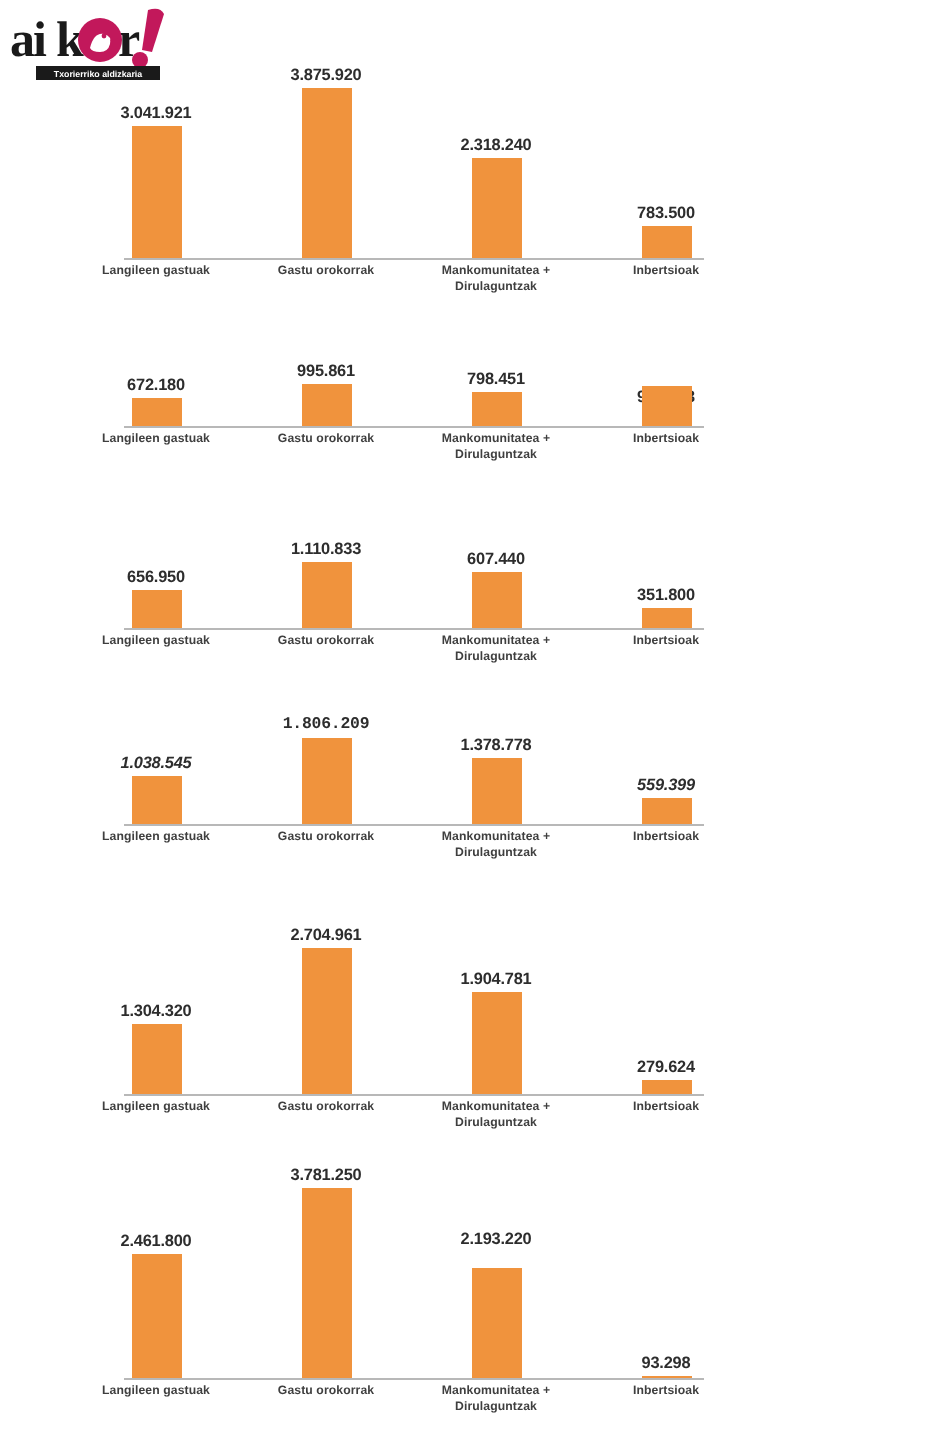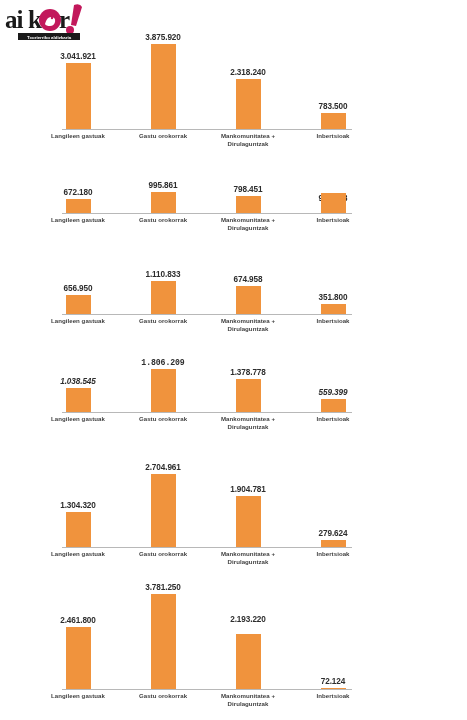--- a/index.html
+++ b/index.html
@@ -190,21 +190,21 @@
             <div class="bar" style="height: 20px; background: rgb(240, 147, 61);"></div>
           </div>
         </div>
         <div class="bar-slot" style="left: 65px; height: 50px;">
           <div class="vlabel" style="bottom: 36px;">1.110.833</div>
           <div style="position: absolute; bottom: 0px; left: 0px; right: 0px;">
             <div class="bar" style="height: 34px; background: rgb(240, 147, 61);"></div>
           </div>
         </div>
         <div class="bar-slot" style="left: 150px; height: 50px;">
-          <div class="vlabel" style="bottom: 31px;">674.958</div>
+          <div class="vlabel" style="bottom: 31px;">607.440</div>
           <div style="position: absolute; bottom: 0px; left: 0px; right: 0px;">
             <div class="bar" style="height: 29px; background: rgb(240, 147, 61);"></div>
           </div>
         </div>
         <div class="bar-slot" style="left: 235px; height: 50px;">
           <div class="vlabel" style="bottom: 13px;">351.800</div>
           <div style="position: absolute; bottom: 0px; left: 0px; right: 0px;">
             <div class="bar" style="height: 11px; background: rgb(240, 147, 61);"></div>
           </div>
         </div>
@@ -301,21 +301,21 @@
             <div class="bar" style="height: 96px; background: rgb(240, 147, 61);"></div>
           </div>
         </div>
         <div class="bar-slot" style="left: 150px; height: 120px;">
           <div class="vlabel" style="bottom: 66px;">2.193.220</div>
           <div style="position: absolute; bottom: 0px; left: 0px; right: 0px;">
             <div class="bar" style="height: 56px; background: rgb(240, 147, 61);"></div>
           </div>
         </div>
         <div class="bar-slot" style="left: 235px; height: 120px;">
-          <div class="vlabel" style="bottom: 4px;">72.124</div>
+          <div class="vlabel" style="bottom: 4px;">93.298</div>
           <div style="position: absolute; bottom: 0px; left: 0px; right: 0px;">
             <div class="bar sliver" style="height: 2px; background: rgb(240, 147, 61);"></div>
           </div>
         </div>
         <div class="axis-line" style="background: rgb(184, 184, 184);"></div>
       </div>
       <div class="xlabels">
         <div class="xlabel" style="left: -27px;">Langileen gastuak</div>
         <div class="xlabel" style="left: 58px;">Gastu orokorrak</div>
         <div class="xlabel" style="left: 143px;">Mankomunitatea + Dirulaguntzak</div>

